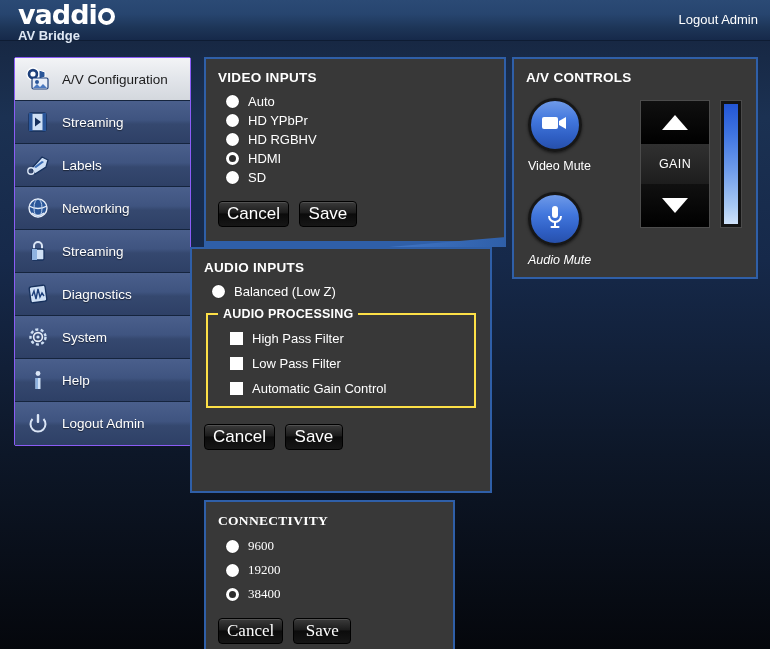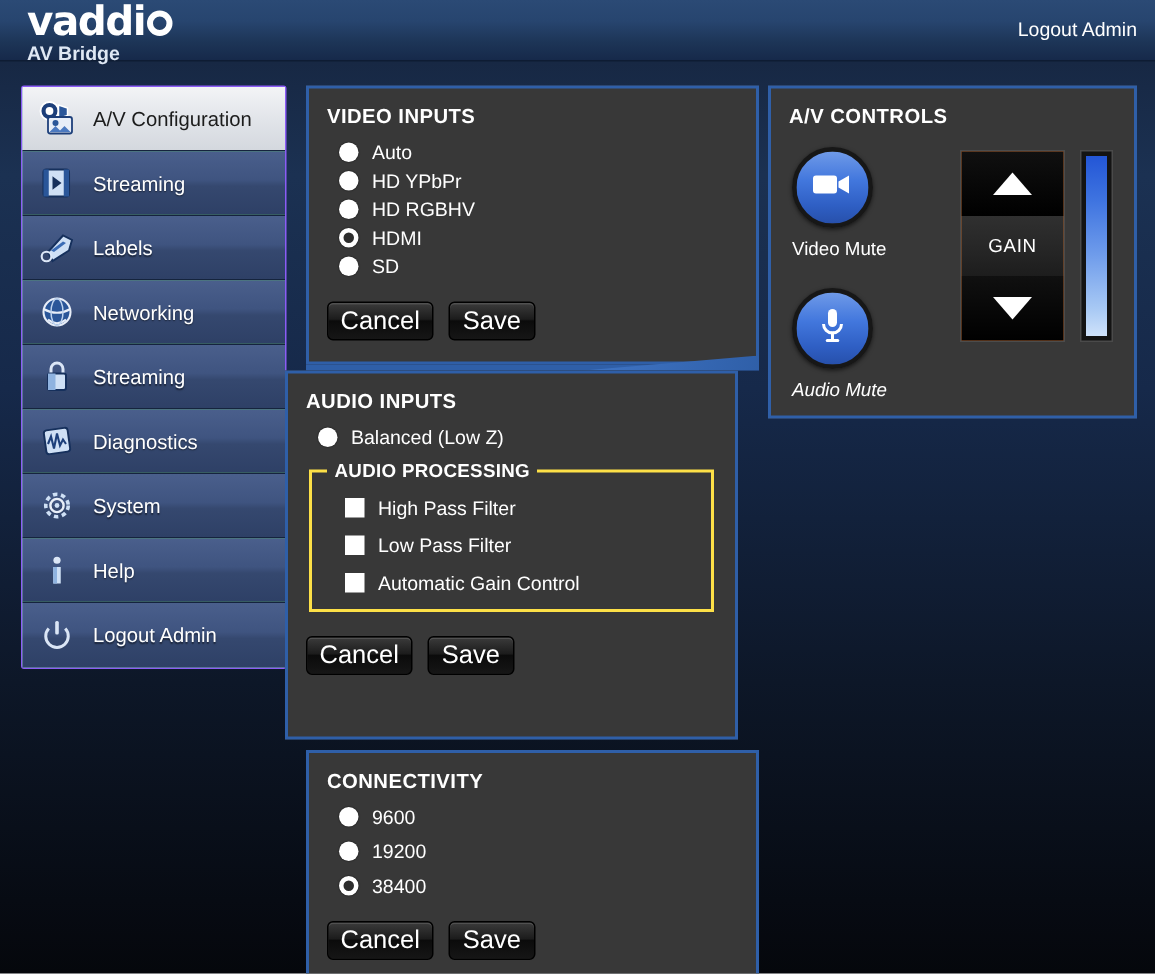--- a/index.html
+++ b/index.html
@@ -75,21 +75,21 @@
     border: 2px solid #2f5fa8;
     box-sizing: border-box;
   }
   .panel-title {
     color: #ffffff; font-size: 13.5px; font-weight: bold;
     letter-spacing: .3px;
     margin: 11px 0 9px 12px;
   }
   #panel-video  { left: 204px; top: 57px;  width: 302px; height: 186px; }
   #panel-audio  { left: 190px; top: 247px; width: 302px; height: 246px; }
-  #panel-conn   { left: 204px; top: 500px; width: 302px; height: 149px; border-bottom: none; }
+  #panel-conn   { left: 204px; top: 500px; width: 251px; height: 149px; border-bottom: none; font-family: Liberation Serif, serif; }
   #panel-avctl  { left: 512px; top: 57px;  width: 246px; height: 222px; }
 
   
   #panel-gap {
     position: absolute; left: 204px; top: 243px; width: 302px; height: 4px;
     background: #2f5fa8;
   }
   #panel-gap-hl {
     position: absolute; left: 370px; top: 237px; width: 136px; height: 10px;
     background: linear-gradient(105deg, rgba(47,95,168,0) 0%, #3f74c4 18%, #2f5fa8 100%);

